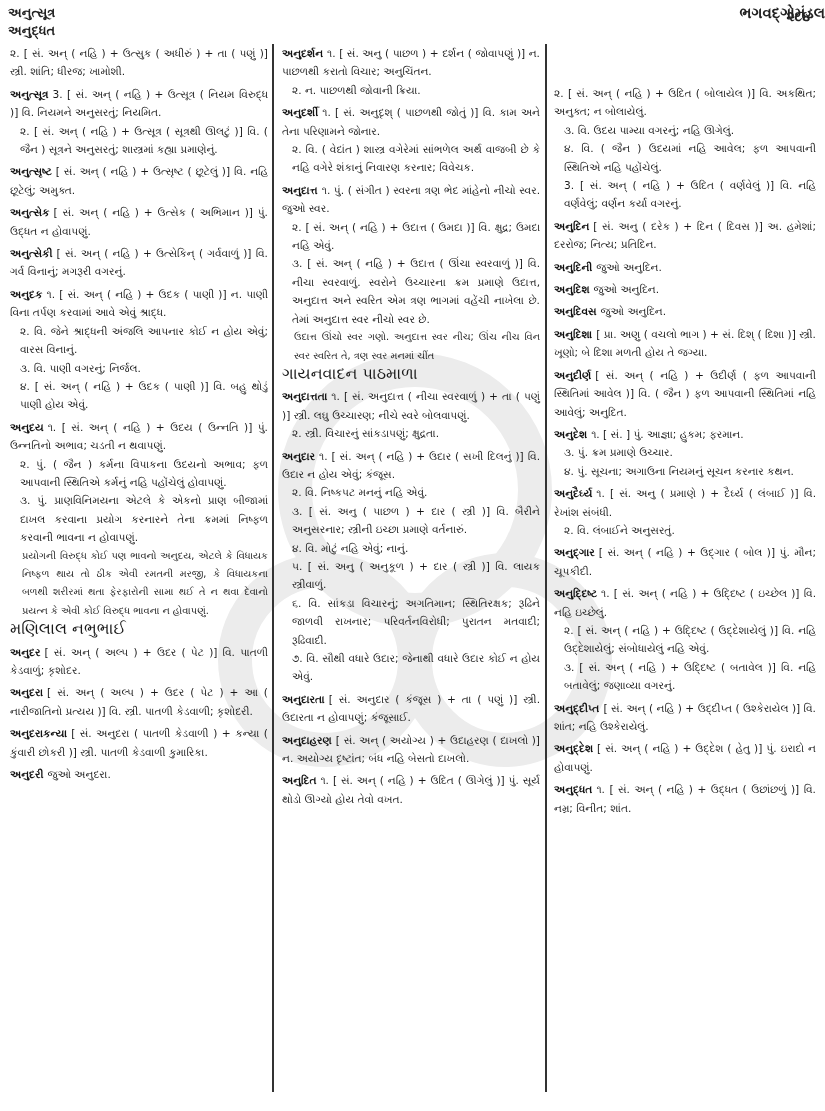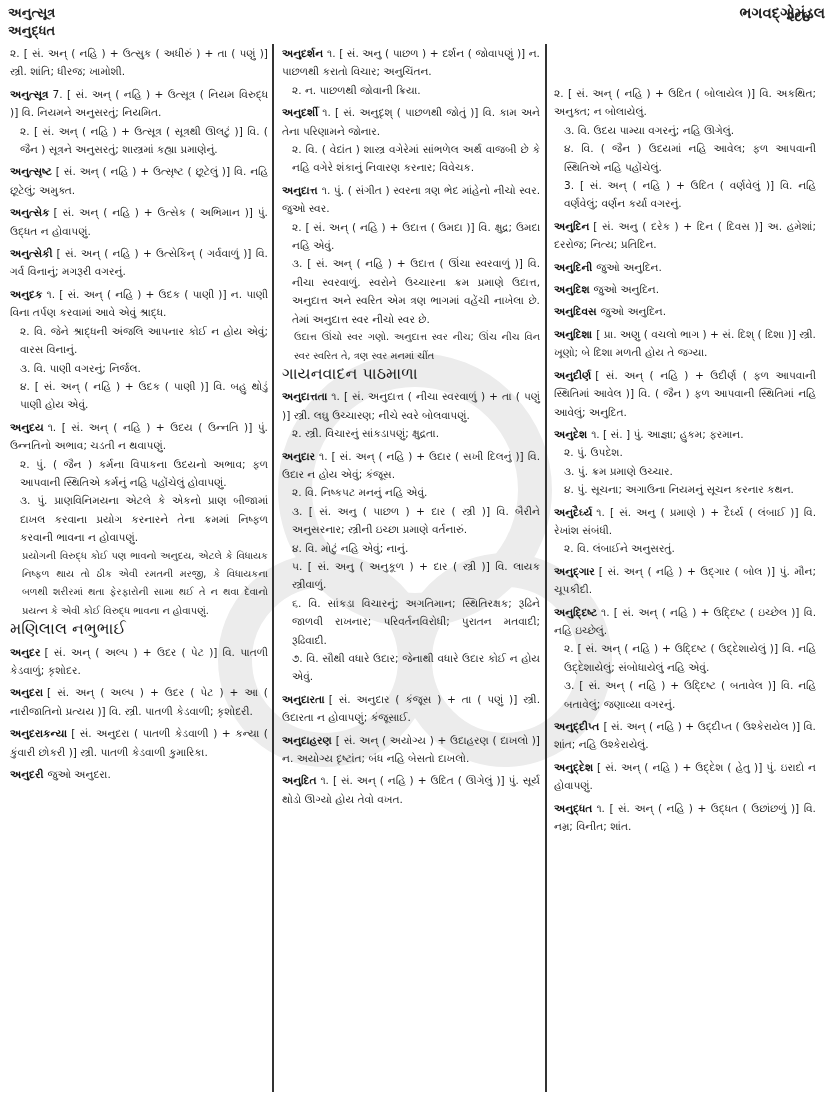--- a/index.html
+++ b/index.html
@@ -75,21 +75,21 @@
 
 <div class="columns">
   <div class="divider divider-1"></div>
   <div class="divider divider-2"></div>
 
   <div class="col col-1">
       <div class="entry">
         <span class="sense"><span>૨. [ સં. અન્ ( નહિ ) + ઉત્સુક ( અધીરું ) + તા ( પણું )] સ્ત્રી. શાંતિ; ધીરજ; ખામોશી.</span></span>
       </div>
       <div class="entry">
-        <span class="sense"><span class="hw">અનુત્સૂત્ર</span><span>7. [ સં. અન્ ( નહિ ) + ઉત્સૂત્ર ( નિયમ વિરુદ્ધ )] વિ. નિયમને અનુસરતું; નિયમિત.</span></span>
+        <span class="sense"><span class="hw">અનુત્સૂત્ર</span><span>3. [ સં. અન્ ( નહિ ) + ઉત્સૂત્ર ( નિયમ વિરુદ્ધ )] વિ. નિયમને અનુસરતું; નિયમિત.</span></span>
         <span class="sense cont"><span>૨. [ સં. અન્ ( નહિ ) + ઉત્સૂત્ર ( સૂત્રથી ઊલટું )] વિ. ( જૈન ) સૂત્રને અનુસરતું; શાસ્ત્રમાં કહ્યા પ્રમાણેનું.</span></span>
       </div>
       <div class="entry">
         <span class="sense"><span class="hw">અનુત્સૃષ્ટ</span><span>[ સં. અન્ ( નહિ ) + ઉત્સૃષ્ટ ( છૂટેલું )] વિ. નહિ છૂટેલું; અમુક્ત.</span></span>
       </div>
       <div class="entry">
         <span class="sense"><span class="hw">અનુત્સેક</span><span>[ સં. અન્ ( નહિ ) + ઉત્સેક ( અભિમાન )] પું. ઉદ્ધત ન હોવાપણું.</span></span>
       </div>
       <div class="entry">
         <span class="sense"><span class="hw">અનુત્સેકી</span><span>[ સં. અન્ ( નહિ ) + ઉત્સેકિન્ ( ગર્વવાળું )] વિ. ગર્વ વિનાનું; મગરૂરી વગરનું.</span></span>
@@ -179,21 +179,20 @@
         <span class="sense"><span class="hw">અનુદિવસ</span><span>જુઓ અનુદિન.</span></span>
       </div>
       <div class="entry">
         <span class="sense"><span class="hw">અનુદિશા</span><span>[ પ્રા. અણુ ( વચલો ભાગ ) + સં. દિશ્ ( દિશા )] સ્ત્રી. ખૂણો; બે દિશા મળતી હોય તે જગ્યા.</span></span>
       </div>
       <div class="entry">
         <span class="sense"><span class="hw">અનુદીર્ણ</span><span>[ સં. અન્ ( નહિ ) + ઉદીર્ણ ( ફળ આપવાની સ્થિતિમાં આવેલ )] વિ. ( જૈન ) ફળ આપવાની સ્થિતિમાં નહિ આવેલું; અનુદિત.</span></span>
       </div>
       <div class="entry">
         <span class="sense"><span class="hw">અનુદેશ</span><span>૧. [ સં. ] પું. આજ્ઞા; હુકમ; ફરમાન.</span></span>
-        <span class="sense cont"><span>૨. પું. ઉપદેશ.</span></span>
         <span class="sense cont"><span>૩. પું. ક્રમ પ્રમાણે ઉચ્ચાર.</span></span>
         <span class="sense cont"><span>૪. પું. સૂચના; અગાઉના નિયમનું સૂચન કરનાર કથન.</span></span>
       </div>
       <div class="entry">
         <span class="sense"><span class="hw">અનુદૈર્ઘ્ય</span><span>૧. [ સં. અનુ ( પ્રમાણે ) + દૈર્ઘ્ય ( લંબાઈ )] વિ. રેખાંશ સંબંધી.</span></span>
         <span class="sense cont"><span>૨. વિ. લંબાઈને અનુસરતું.</span></span>
       </div>
       <div class="entry">
         <span class="sense"><span class="hw">અનુદ્ગાર</span><span>[ સં. અન્ ( નહિ ) + ઉદ્ગાર ( બોલ )] પું. મૌન; ચૂપકીદી.</span></span>
       </div>

